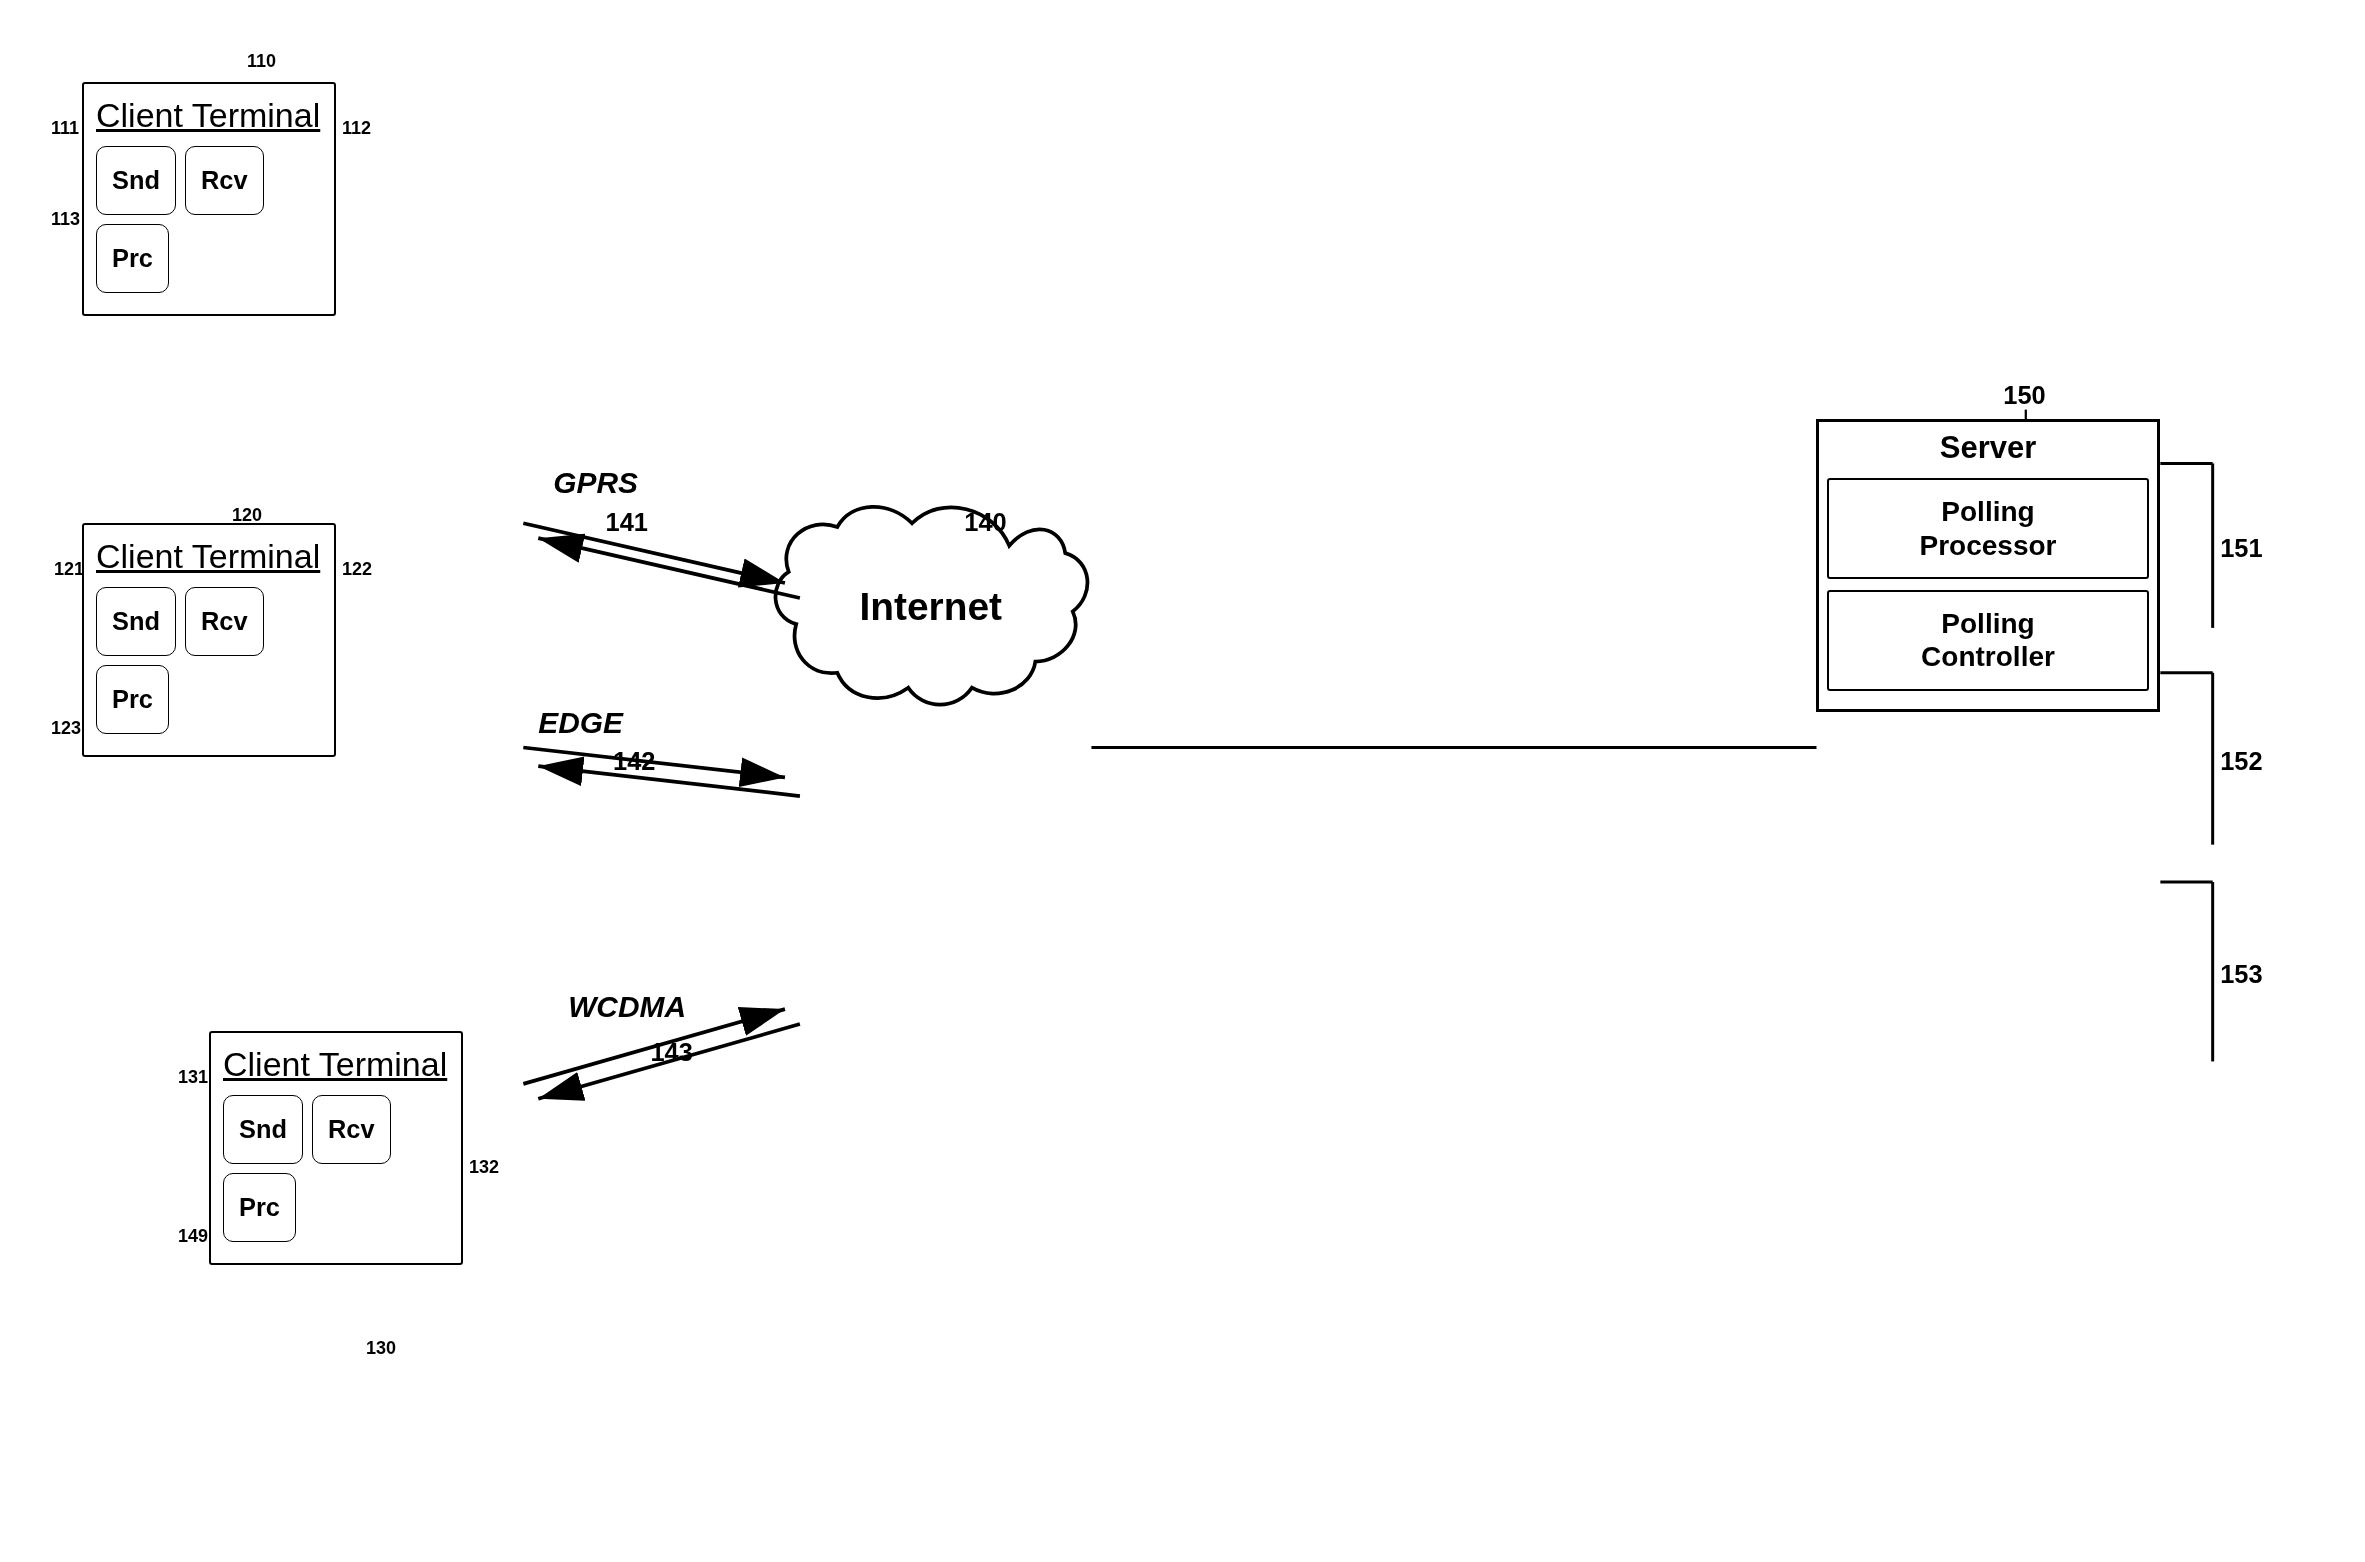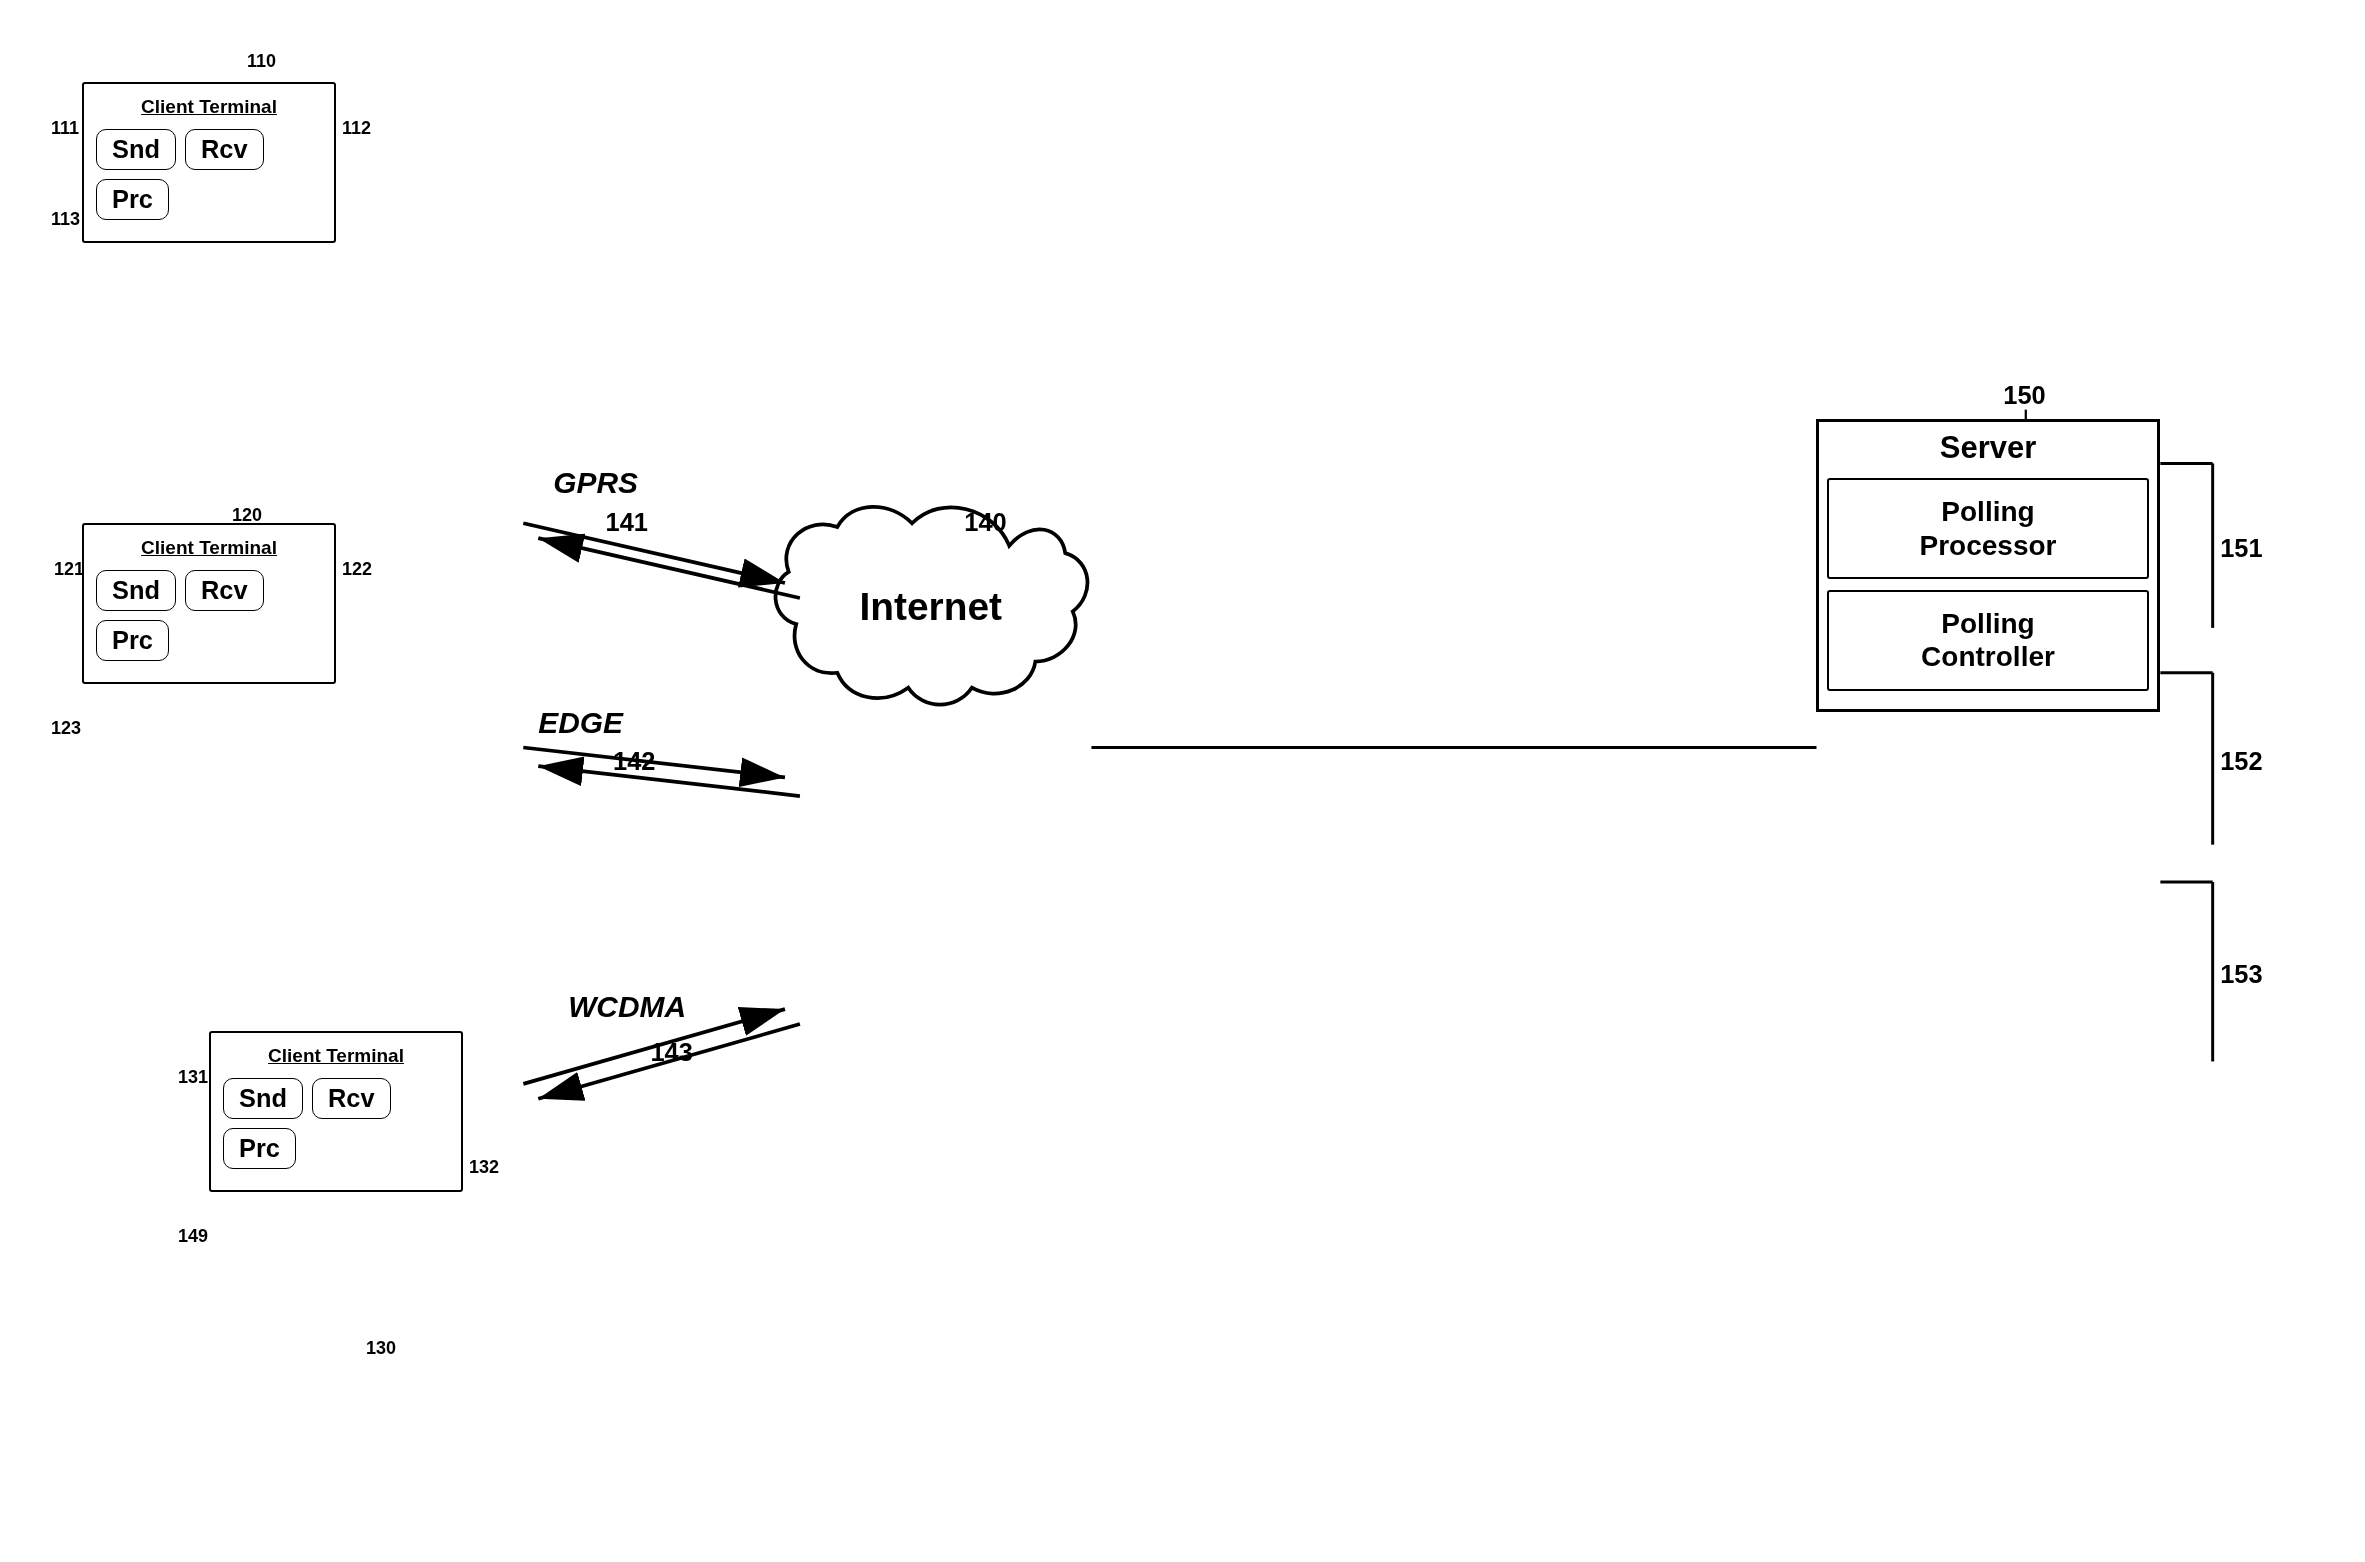--- a/index.html
+++ b/index.html
@@ -13,35 +13,34 @@
     }
     
     .client-terminal {
       position: absolute;
       border: 2.2px solid #000;
       border-radius: 3px;
       background: #fff;
       padding: 12px;
     }
     .client-terminal-title {
-      font-size: 19px;
-      font-weight: bold;
+      font-size: 34px;
+      font-weight: normal;
       text-decoration: underline;
       margin-bottom: 10.5px;
-      text-align: center;
     }
     .component-row {
       display: flex;
       gap: 9px;
       margin-bottom: 9px;
     }
     .component-box {
       border: 1.5px solid #000;
       border-radius: 10px;
-      padding: 5px 15px;
+      padding: 19px 15px;
       font-size: 25.4px;
       font-weight: bold;
       text-align: center;
       min-width: 60px;
       background: #fff;
     }
     
     .server-box {
       position: absolute;
       border: 3px solid #000;

